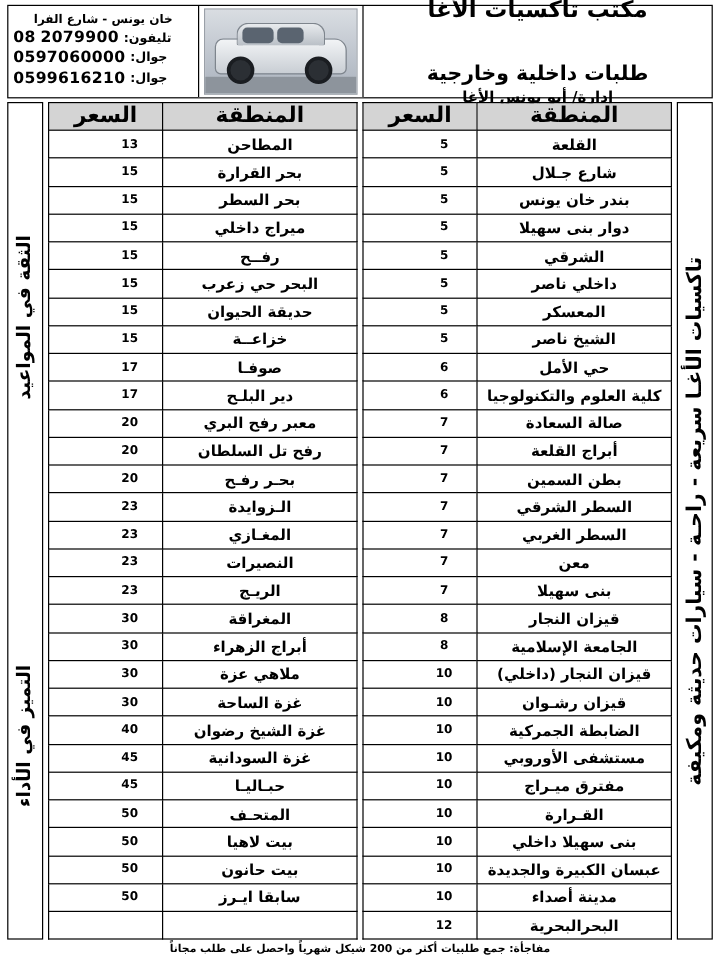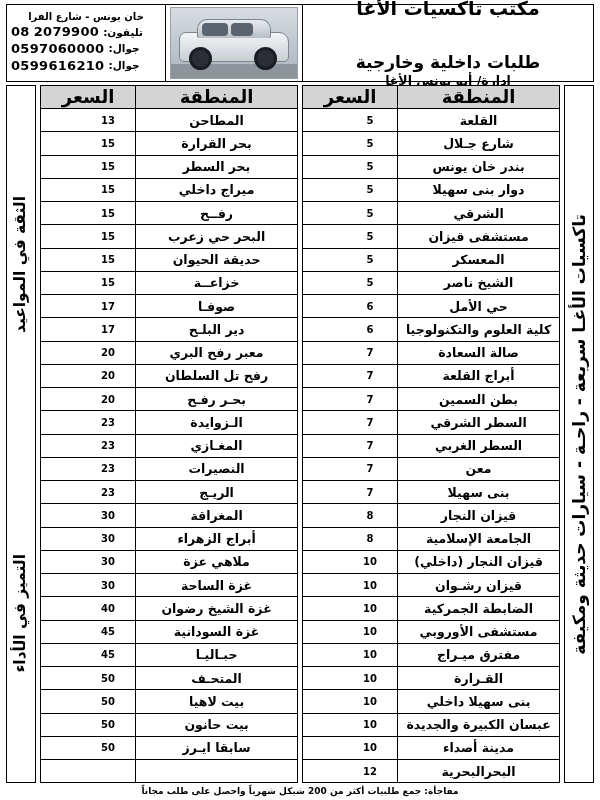--- a/index.html
+++ b/index.html
@@ -332,21 +332,21 @@
             </tr>
           <tr>
               <td class="area">دوار بنى سهيلا</td>
               <td class="price">5</td>
             </tr>
           <tr>
               <td class="area">الشرقي</td>
               <td class="price">5</td>
             </tr>
           <tr>
-              <td class="area">مستشفى قيزان</td>
+              <td class="area">داخلي ناصر</td>
               <td class="price">5</td>
             </tr>
           <tr>
               <td class="area">المعسكر</td>
               <td class="price">5</td>
             </tr>
           <tr>
               <td class="area">الشيخ ناصر</td>
               <td class="price">5</td>
             </tr>

